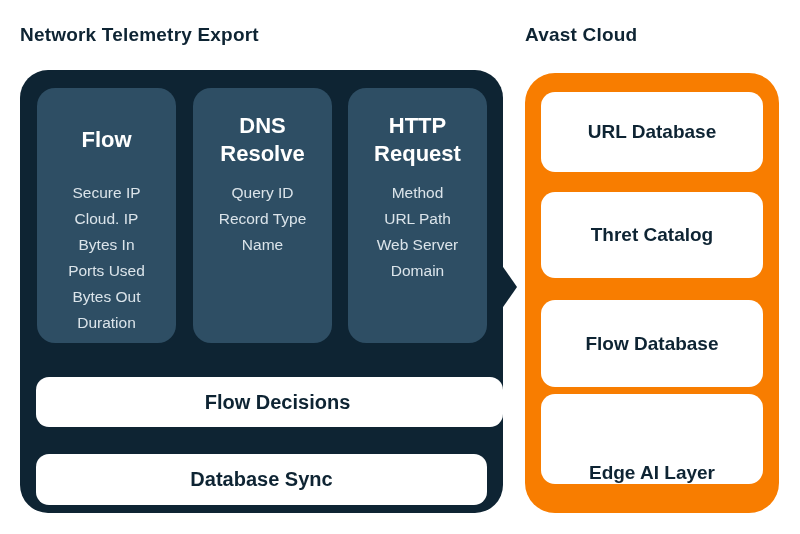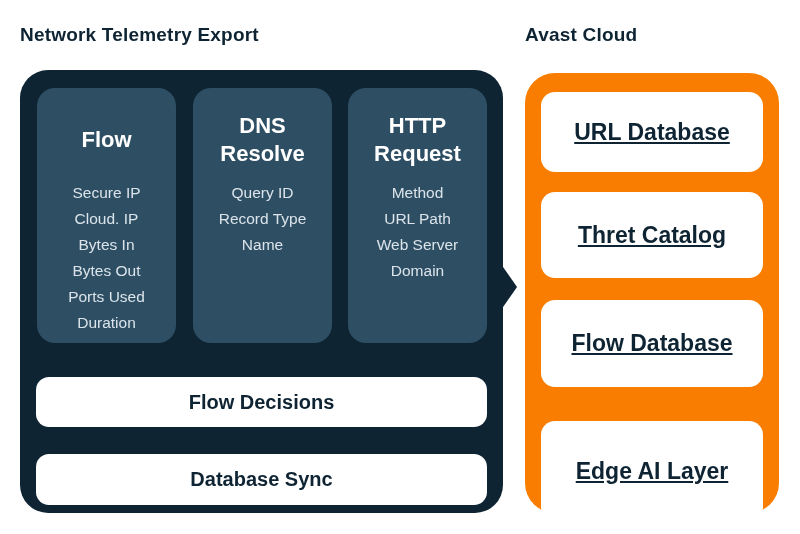--- a/index.html
+++ b/index.html
@@ -51,62 +51,62 @@
     text-align:center;color:var(--text-light);
     font-size:15.5px;line-height:26px;font-weight:400;
   }
 
   .bar{
     position:absolute;left:16px;width:451px;
     background:var(--box-white);border-radius:13px;
     display:flex;align-items:center;justify-content:center;
     color:var(--text-dark);font-weight:800;font-size:20px;
   }
-  .bar-1{top:307px;height:50px;}
+  .bar-1{top:307px;height:50px;padding-left:16px;}
   .bar-2{top:384px;height:51px;}
 
   .arrow{
     position:absolute;left:501px;top:264px;width:16px;height:46px;
     background:var(--panel-dark);
     clip-path:polygon(0 0,100% 50%,0 100%);
   }
 
   .panel-right{
     position:absolute;left:525px;top:73px;width:254px;height:440px;
     background:var(--accent-orange);border-radius:30px;
   }
   .cloud-box{
     position:absolute;left:16px;width:222px;
     background:var(--box-white);border-radius:14px;
     display:flex;align-items:center;justify-content:center;
-    color:var(--text-dark);font-weight:800;font-size:23px;text-decoration:underline;
+    color:var(--text-dark);font-weight:800;font-size:19px;
   }
   .cloud-box-1{top:19px;height:80px;}
   .cloud-box-2{top:119px;height:86px;}
   .cloud-box-3{top:227px;height:87px;}
-  .cloud-box-4{top:348px;height:100px;}
+  .cloud-box-4{top:321px;height:90px;align-items:flex-end;}
 </style>
 </head>
 <body>
 
 <div class="stage">
 
   <div class="title left-title">Network Telemetry Export</div>
   <div class="title right-title">Avast Cloud</div>
 
   <div class="panel-left">
 
     <div class="col col-1">
       <div class="col-header">Flow</div>
       <div class="col-items">
         <div class="col-item">Secure IP</div>
         <div class="col-item">Cloud. IP</div>
         <div class="col-item">Bytes In</div>
+        <div class="col-item">Ports Used</div>
         <div class="col-item">Bytes Out</div>
-        <div class="col-item">Ports Used</div>
         <div class="col-item">Duration</div>
       </div>
     </div>
 
     <div class="col col-2">
       <div class="col-header">DNS Resolve</div>
       <div class="col-items">
         <div class="col-item">Query ID</div>
         <div class="col-item">Record Type</div>
         <div class="col-item">Name</div>

